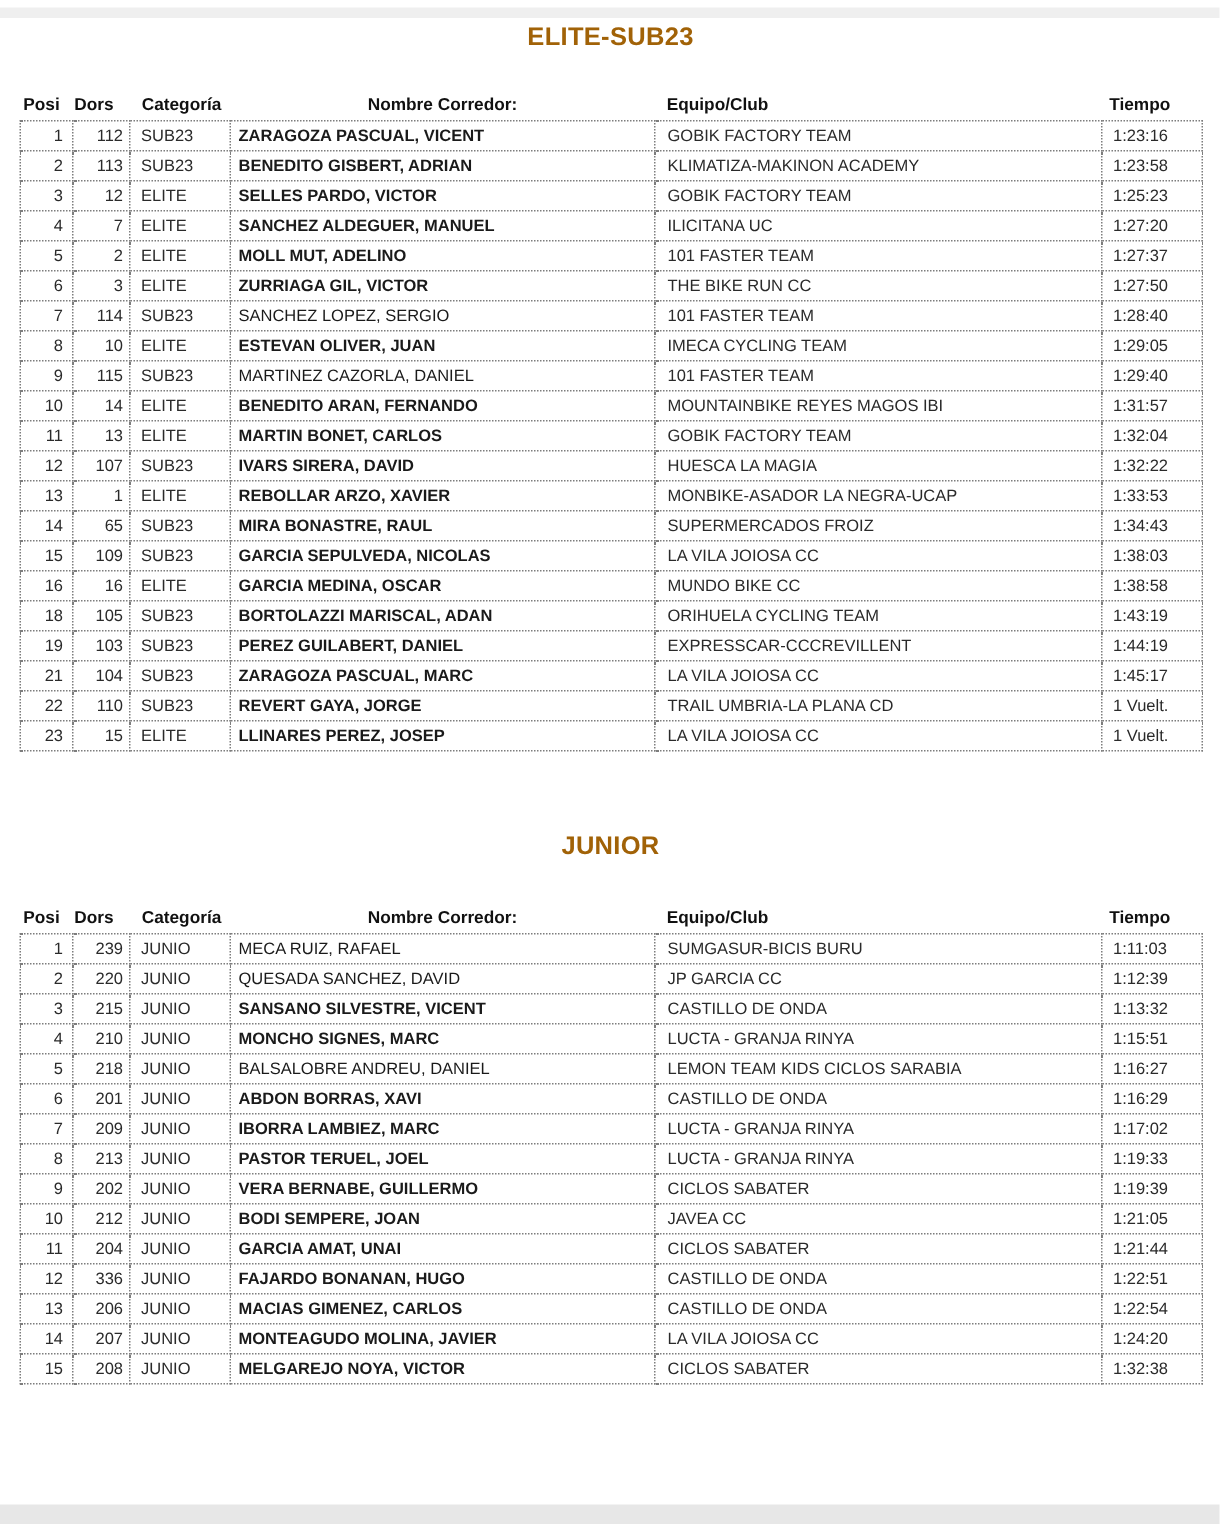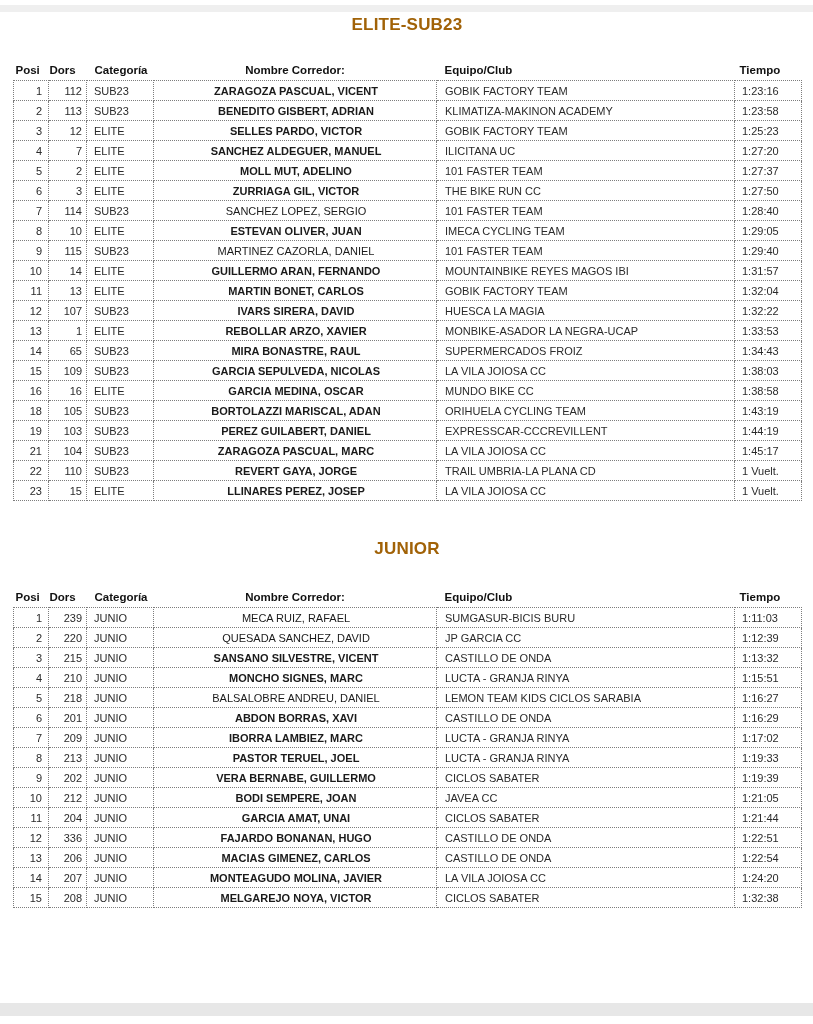--- a/index.html
+++ b/index.html
@@ -21,21 +21,21 @@
   }
   .page { position: absolute; top: 12px; left: 13px; width: 788px; }
   h2.section-title {
     text-align: center;
     font-size: 17px;
     font-weight: bold;
     letter-spacing: 0.2px;
     color: #a16207;
   }
   .title-elite { margin-top: 3px; }
-  .title-junior { margin-top: 38px; }
+  .title-junior { margin-top: 53px; }
   table.results {
     width: 788px;
     border-collapse: collapse;
     table-layout: fixed;
     font-size: 11px;
     color: #222;
   }
   .table-elite { margin-top: 27px; }
   .table-junior { margin-top: 30px; }
   col.c-posi   { width: 35px; }
@@ -63,21 +63,21 @@
     padding: 3px 3px 3px 3px;
     height: 20px;
     white-space: nowrap;
     overflow: hidden;
     font-size: 11px;
     color: #2a2a2a;
   }
   td.d-posi { text-align: right; padding-right: 6px; }
   td.d-dors { text-align: right; padding-right: 4px; }
   td.d-cat  { text-align: left; padding-left: 7px; }
-  td.d-name { text-align: center; padding-left: 5px; color: #1a1a1a; }
+  td.d-name { text-align: left; padding-left: 5px; color: #1a1a1a; }
   td.d-name.bold { font-weight: bold; }
   td.d-team { text-align: left; padding-left: 8px; }
   td.d-time { text-align: left; padding-left: 7px; }
 </style>
 </head>
 <body>
 
 <div class="top-strip"></div>
 
 <div class="page">
@@ -174,21 +174,21 @@
             <td class="d-dors">115</td>
             <td class="d-cat">SUB23</td>
             <td class="d-name">MARTINEZ CAZORLA, DANIEL</td>
             <td class="d-team">101 FASTER TEAM</td>
             <td class="d-time">1:29:40</td>
           </tr>
           <tr>
             <td class="d-posi">10</td>
             <td class="d-dors">14</td>
             <td class="d-cat">ELITE</td>
-            <td class="d-name bold">GUILLERMO ARAN, FERNANDO</td>
+            <td class="d-name bold">BENEDITO ARAN, FERNANDO</td>
             <td class="d-team">MOUNTAINBIKE REYES MAGOS IBI</td>
             <td class="d-time">1:31:57</td>
           </tr>
           <tr>
             <td class="d-posi">11</td>
             <td class="d-dors">13</td>
             <td class="d-cat">ELITE</td>
             <td class="d-name bold">MARTIN BONET, CARLOS</td>
             <td class="d-team">GOBIK FACTORY TEAM</td>
             <td class="d-time">1:32:04</td>

